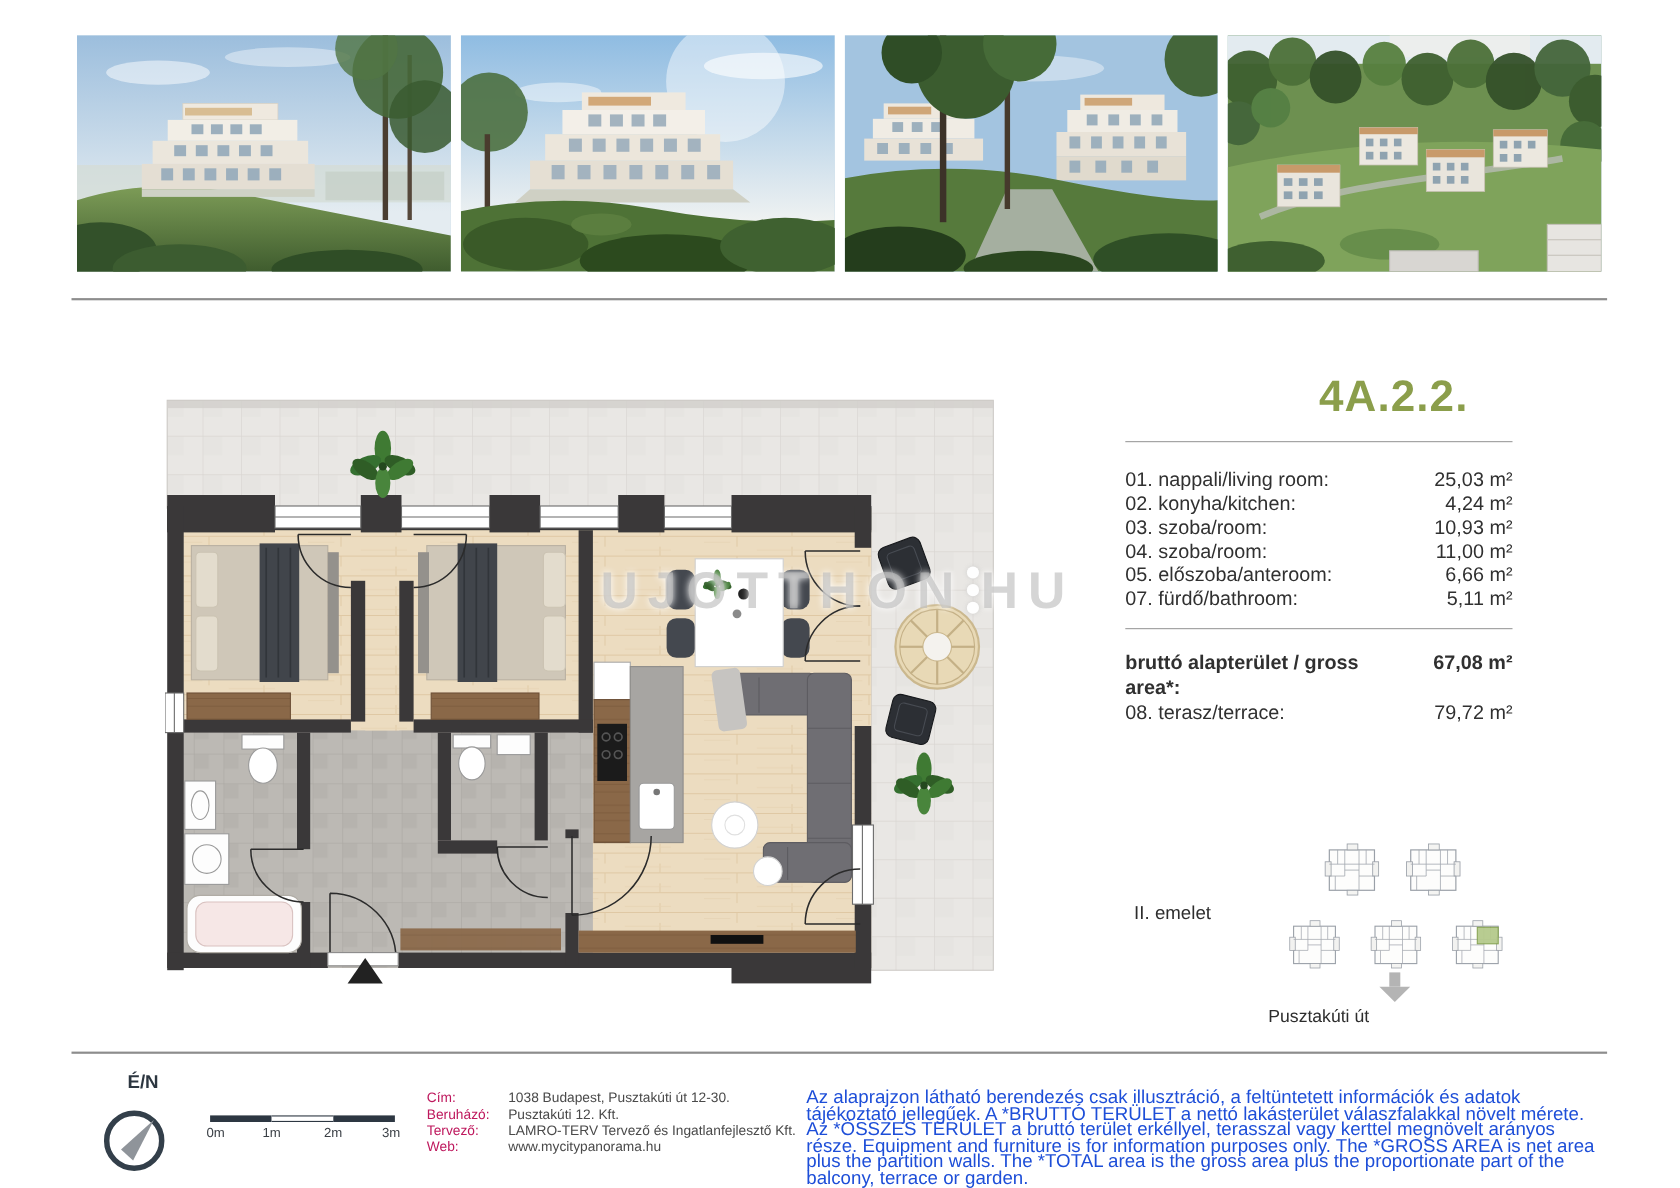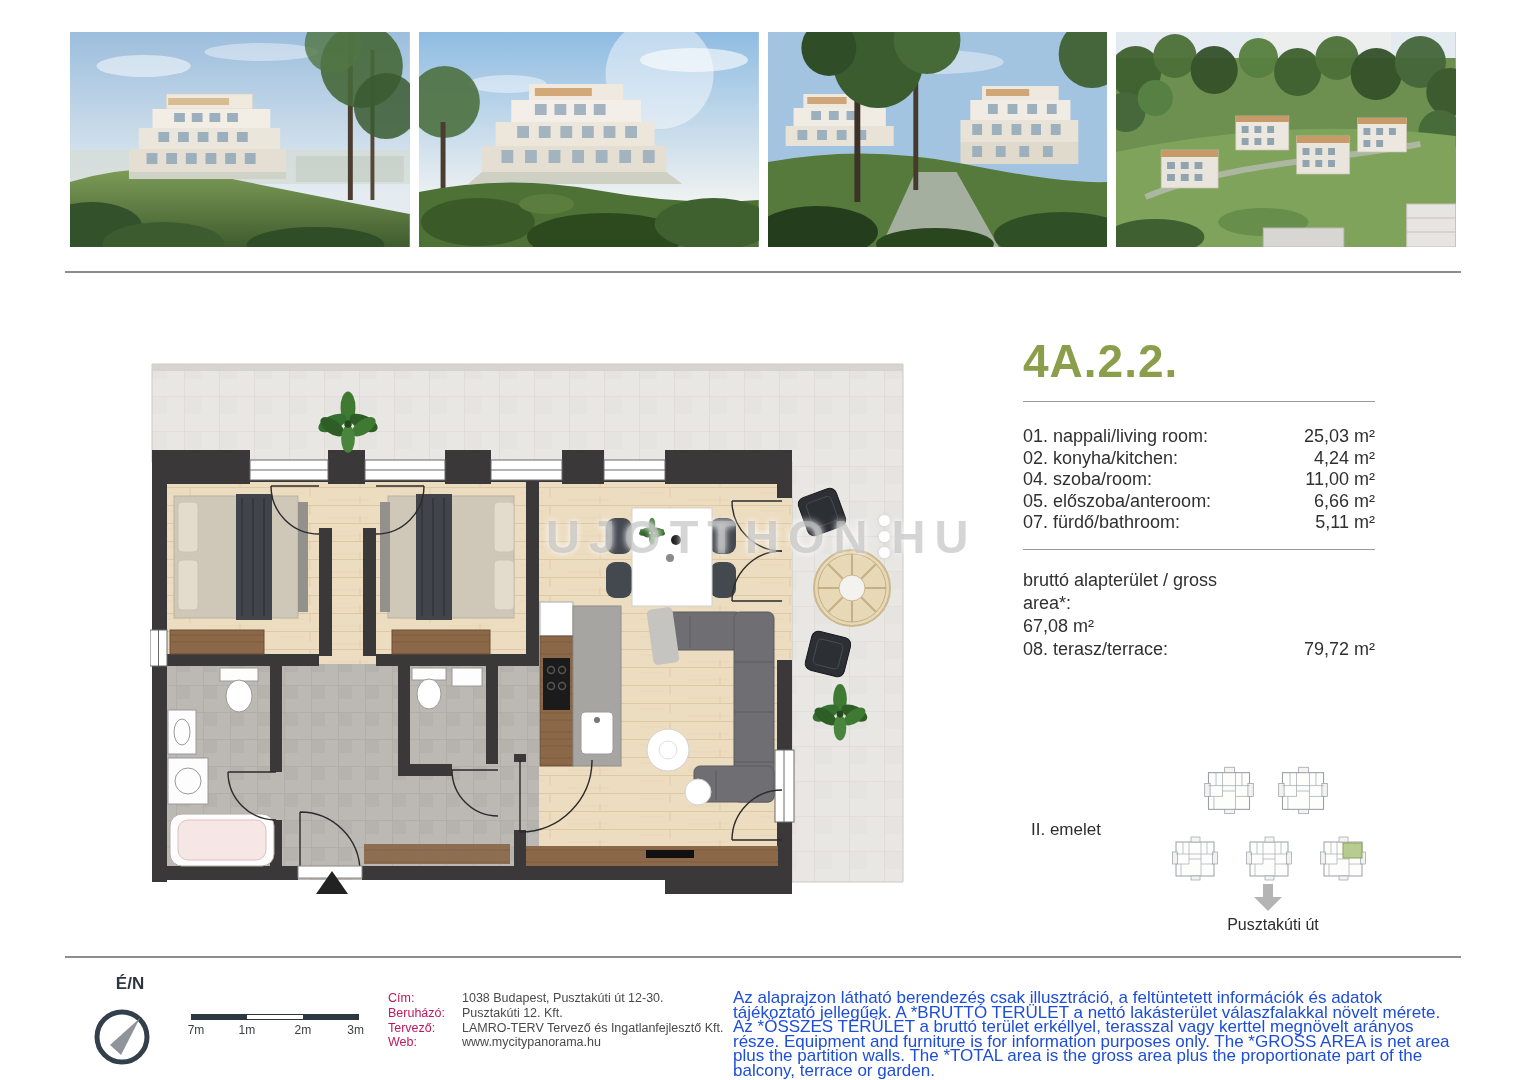--- a/index.html
+++ b/index.html
@@ -22,38 +22,38 @@
   .watermark{
     left:546px;top:509px;display:flex;align-items:center;
     font-size:47px;font-weight:bold;letter-spacing:9px;color:rgba(187,187,187,0.62);
     text-shadow:0 0 7px rgba(255,255,255,0.95);z-index:5;white-space:nowrap;
   }
   .wm-dots{display:inline-flex;flex-direction:column;gap:5px;margin:0 2px;}
   .wm-dots i{width:11px;height:11px;border-radius:50%;background:rgba(255,255,255,0.95);box-shadow:0 0 4px rgba(200,200,200,.8);}
 
   
   .panel{left:1023px;top:336px;width:352px;}
-  .unit-title{font-size:46px;font-weight:bold;color:#8b9e4b;padding-right:40px;letter-spacing:1px;line-height:50px;}
+  .unit-title{font-size:40px;font-weight:bold;color:#8b9e4b;text-align:right;padding-right:40px;letter-spacing:1px;line-height:50px;}
   .panel-rule{border:none;border-top:1.5px solid #9c9c9c;margin:15px 0 0 0;}
   .rooms{margin-top:24px;}
   .room-row,.sum-row{display:flex;justify-content:space-between;font-size:18px;line-height:21.6px;color:#303030;}
   .room-value,.sum-value{white-space:nowrap;text-align:center;}
   .summary{margin-top:19px;}
   .sum-row{line-height:23px;align-items:flex-start;}
-  .sum-row.bold{font-weight:normal;flex-direction:column;}
+  .sum-row.bold{font-weight:bold;}
   .sum-label{max-width:238px;}
 
   
   .minimap{left:1023px;top:756px;width:352px;height:200px;}
   .level-label{left:8px;top:64px;font-size:17px;color:#2d2d2d;}
   .mini{position:absolute;}
   .down-arrow{left:231px;top:128px;width:28px;height:28px;}
   .down-arrow .stem{position:absolute;left:9px;top:0;width:10px;height:13px;background:#b4b4b4;}
   .down-arrow .head{position:absolute;left:0;top:13px;width:0;height:0;border-left:14px solid transparent;border-right:14px solid transparent;border-top:14px solid #b4b4b4;}
-  .street-label{left:130px;top:160px;width:240px;text-align:center;font-size:16px;color:#2d2d2d;}
+  .street-label{left:130px;top:160px;width:240px;font-size:16px;color:#2d2d2d;}
 
   
   .compass{left:84px;top:974px;width:76px;text-align:center;}
   .compass-label{font-size:17px;color:#2c3640;font-weight:bold;margin-left:16px;margin-bottom:14px;}
   .scalebar{left:191px;top:1014px;width:168px;}
   .scalebar .bar{position:relative;height:6px;display:flex;}
   .scalebar .seg{flex:1;height:100%;}
   .seg-dark{background:#2d3742;}
   .seg-light{background:#ffffff;border-top:1.5px solid #2d3742;border-bottom:1.5px solid #2d3742;box-sizing:border-box;}
   .scalebar .ticks{position:relative;height:16px;font-size:12px;color:#3a3f45;margin-top:3px;}
@@ -544,20 +544,24 @@
   <div class="rooms">
     <div class="room-row">
         <span>01. nappali/living room:</span>
         <span class="room-value">25,03 m²</span>
       </div>
     <div class="room-row">
         <span>02. konyha/kitchen:</span>
         <span class="room-value">4,24 m²</span>
       </div>
     <div class="room-row">
+        <span>03. szoba/room:</span>
+        <span class="room-value">10,93 m²</span>
+      </div>
+    <div class="room-row">
         <span>04. szoba/room:</span>
         <span class="room-value">11,00 m²</span>
       </div>
     <div class="room-row">
         <span>05. előszoba/anteroom:</span>
         <span class="room-value">6,66 m²</span>
       </div>
     <div class="room-row">
         <span>07. fürdő/bathroom:</span>
         <span class="room-value">5,11 m²</span>
@@ -611,21 +615,21 @@
   </svg>
 </div>
 
 <div class="abs scalebar">
   <div class="bar">
     <div class="seg seg-dark"></div>
       <div class="seg seg-light"></div>
       <div class="seg seg-dark"></div>
   </div>
   <div class="ticks">
-    <span class="t0">7m</span>
+    <span class="t0">0m</span>
     <span class="t1">1m</span>
     <span class="t2">2m</span>
     <span class="t3">3m</span>
   </div>
 </div>
 
 <div class="abs contact">
   <div class="contact-row">
     <span class="contact-label">Cím:</span>
     <span class="contact-value">1038 Budapest, Pusztakúti út 12-30.</span>

